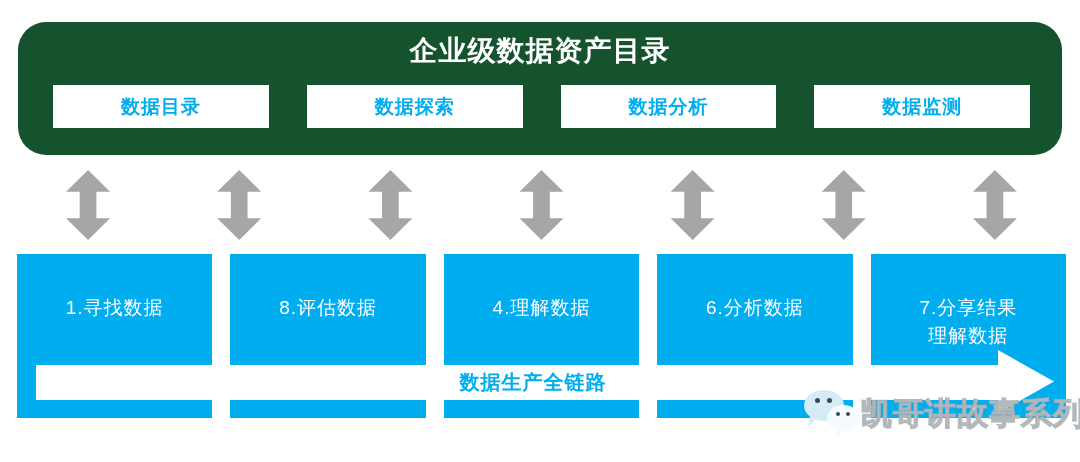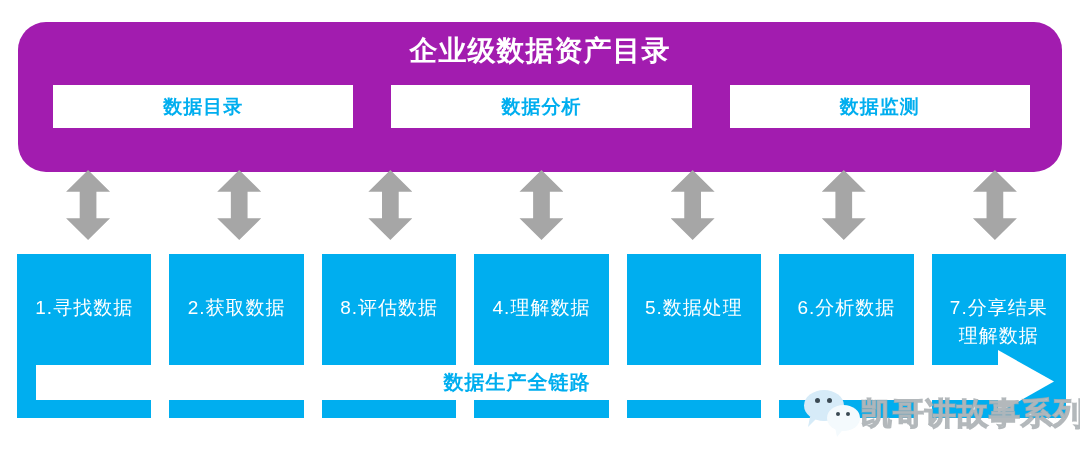--- a/index.html
+++ b/index.html
@@ -6,22 +6,22 @@
   .canvas{
     position:relative;
     width:1080px;height:462px;
     background:#ffffff;
     font-family:"Liberation Sans","DejaVu Sans",sans-serif;
     overflow:hidden;
   }
   
   .panel{
     position:absolute;left:18px;top:22px;
-    width:1044px;height:150px;
-    background:#a21caf;border-radius:28px;
+    width:1044px;height:133px;
+    background:#14532d;border-radius:28px;
   }
   .panel-title{
     margin-top:15px;
     text-align:center;
     color:#ffffff;font-size:28px;font-weight:bold;
     line-height:28px;letter-spacing:1px;
   }
   .modules{
     position:absolute;left:35px;right:32px;top:63px;height:43px;
     display:flex;gap:38px;
@@ -51,21 +51,21 @@
     color:#ffffff;font-size:19px;letter-spacing:1px;
     text-align:center;
   }
   .step-lines{margin-top:40px;line-height:28px;}
   .step-box.two-line .step-lines{}
   .step-line2:empty{display:none;}
   
   .flow-body{
     position:absolute;left:36px;top:365px;width:962px;height:35px;
     background:#ffffff;
-    display:flex;align-items:center;justify-content:center;
+    display:flex;align-items:center;justify-content:center;padding-left:16px;
   }
   .flow-label{
     color:#00AEEF;font-size:20px;font-weight:bold;letter-spacing:1px;
   }
   .flow-head{
     position:absolute;left:998px;top:350px;width:56px;height:63px;
     background:#ffffff;
     clip-path:polygon(0% 0%,100% 50%,0% 100%);
   }
   
@@ -108,20 +108,23 @@
 
 <div class="canvas">
 
   <div class="panel">
     <div class="panel-title">企业级数据资产目录</div>
     <div class="modules">
       <div class="module-box">
         <span>数据目录</span>
       </div>
       <div class="module-box">
+        <span>数据探索</span>
+      </div>
+      <div class="module-box">
         <span>数据分析</span>
       </div>
       <div class="module-box">
         <span>数据监测</span>
       </div>
     </div>
   </div>
 
   <div class="arrows-row">
     <div class="arrow-cell">
@@ -145,30 +148,24 @@
     <div class="arrow-cell">
         <div class="v-arrow"></div>
       </div>
   </div>
 
   <div class="steps-row">
     <div class="step-box">
       <div class="step-lines"><span class="step-line1">1.寻找数据</span></div>
     </div>
     <div class="step-box">
-      <div class="step-lines"><span class="step-line1">2.获取数据</span></div>
-    </div>
-    <div class="step-box">
       <div class="step-lines"><span class="step-line1">8.评估数据</span></div>
     </div>
     <div class="step-box">
       <div class="step-lines"><span class="step-line1">4.理解数据</span></div>
-    </div>
-    <div class="step-box">
-      <div class="step-lines"><span class="step-line1">5.数据处理</span></div>
     </div>
     <div class="step-box">
       <div class="step-lines"><span class="step-line1">6.分析数据</span></div>
     </div>
     <div class="step-box two-line">
       <div class="step-lines">
         <span class="step-line1">7.分享结果</span><br>
         <span class="step-line2">理解数据</span>
       </div>
     </div>

